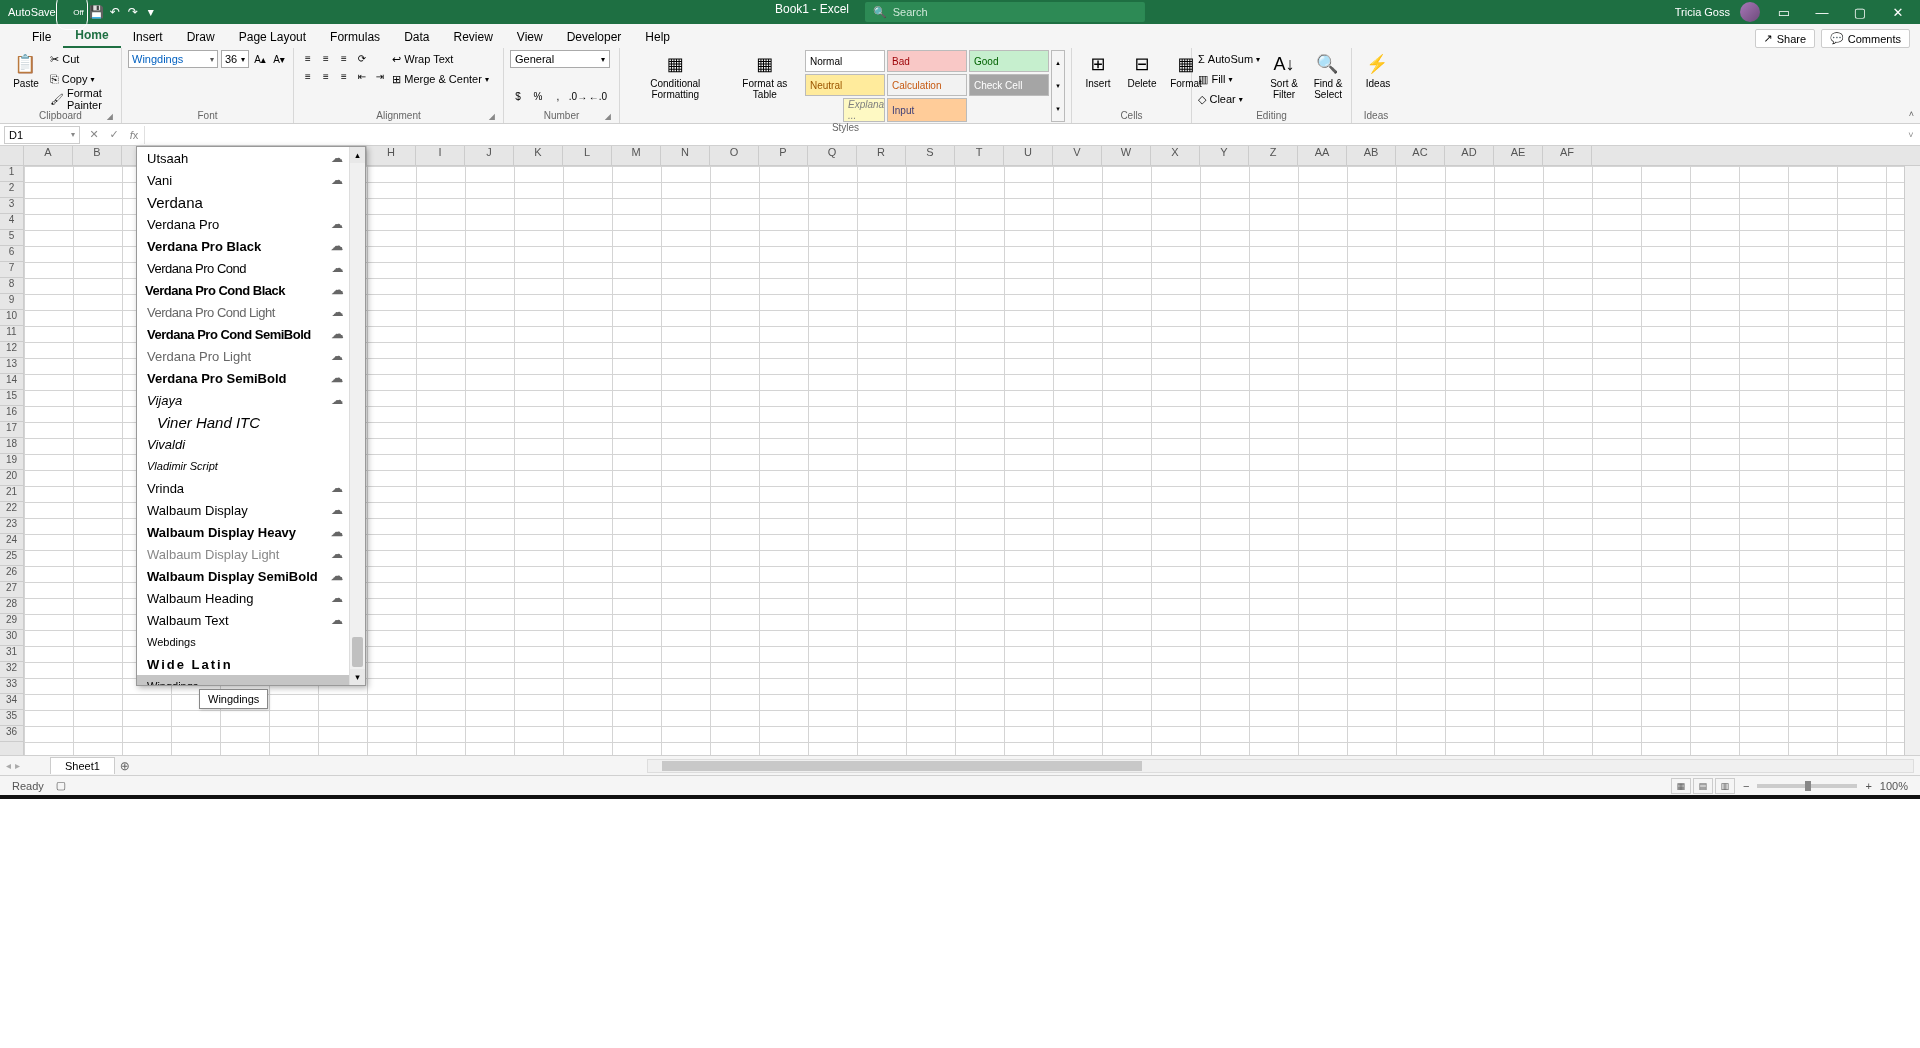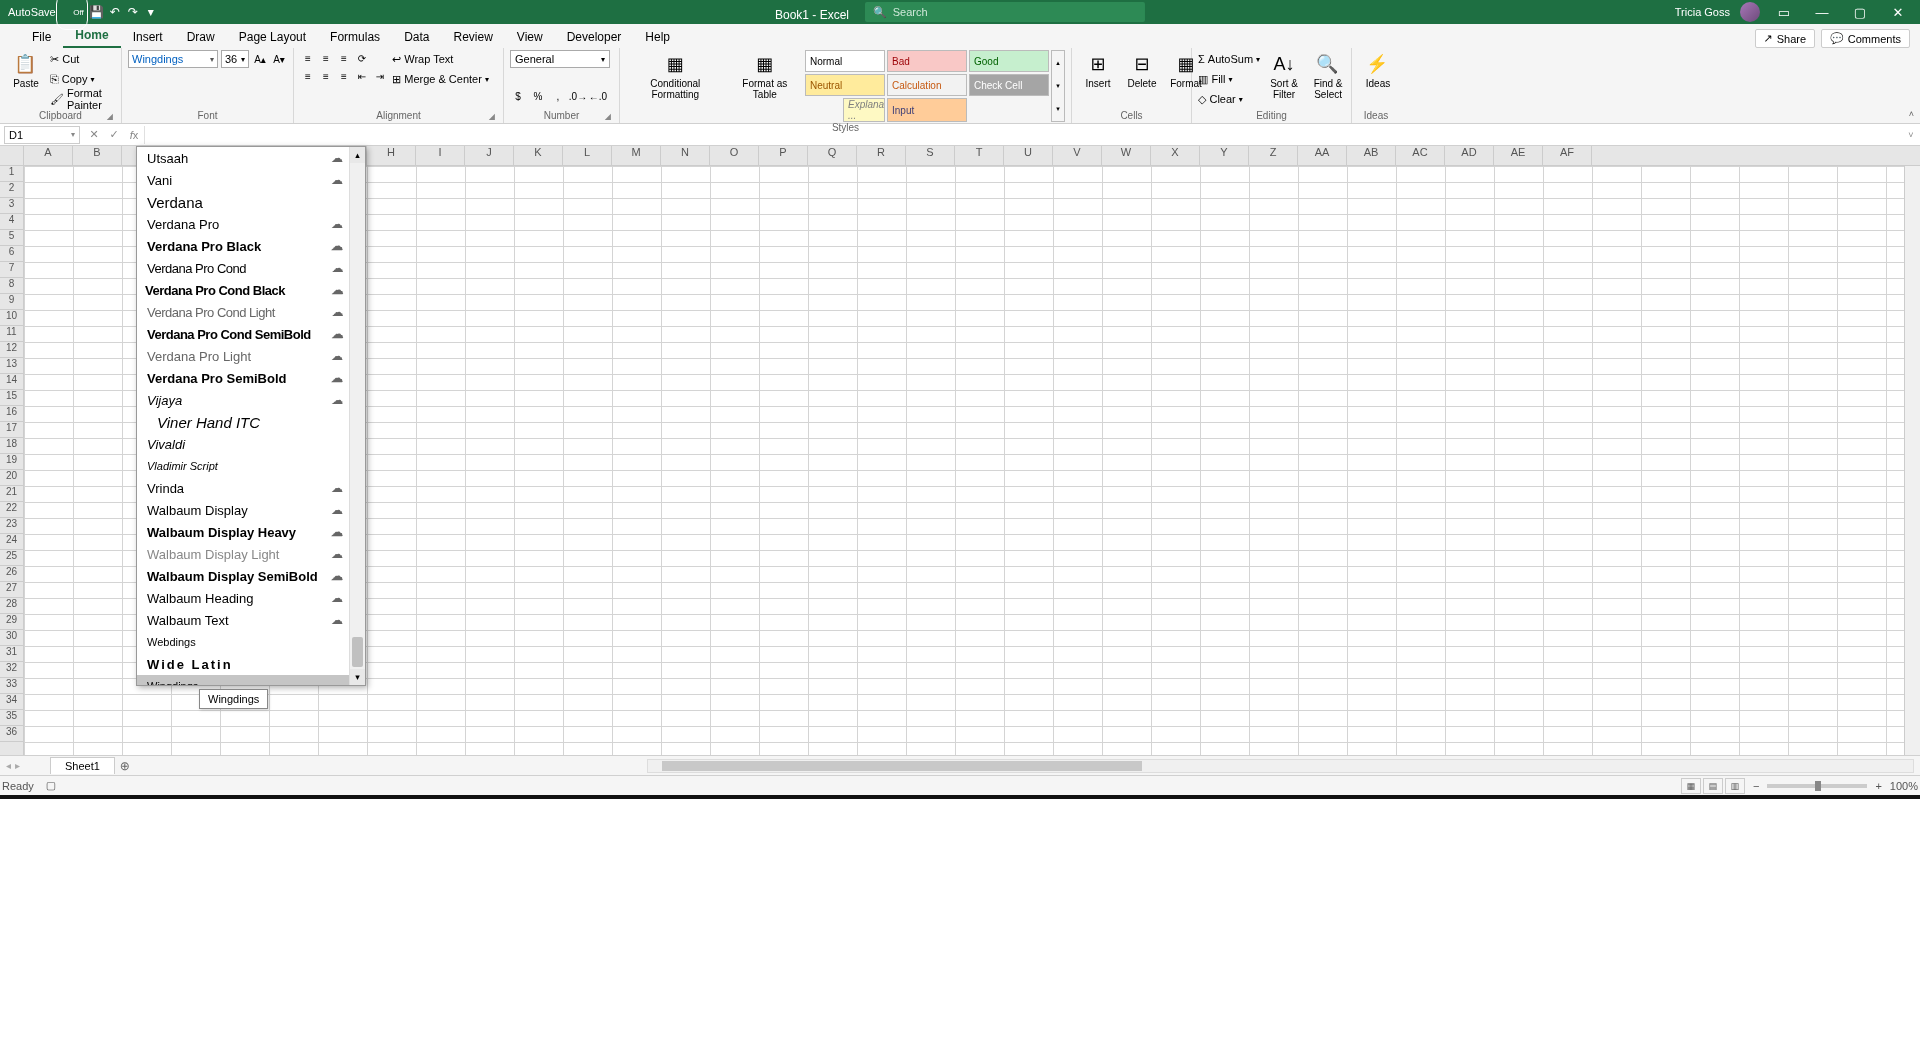--- a/index.html
+++ b/index.html
@@ -4,21 +4,21 @@
 <style>
 * { margin: 0; padding: 0; box-sizing: border-box; font-family: "Segoe UI", sans-serif; }
 body { width: 1920px; height: 1048px; overflow: hidden; background: #fff; font-size: 12px; }
 
 
 .titlebar { height: 24px; background: #1e6f42; color: #fff; display: flex; align-items: center; position: relative; }
 .titlebar-left { display: flex; align-items: center; padding-left: 8px; }
 .autosave-label { font-size: 11px; }
 .autosave-toggle { width: 32px; height: 14px; border: 1px solid #fff; border-radius: 10px; display: flex; align-items: center; padding: 17px 3px; font-size: 8px; justify-content: flex-end; }
 .qat-btn { width: 18px; height: 18px; display: flex; align-items: center; justify-content: center; color: #fff; font-size: 12px; }
-.titlebar-center { position: absolute; left: 50%; transform: translateX(-50%); display: flex; align-items: flex-end; gap: 16px; }
+.titlebar-center { position: absolute; left: 50%; transform: translateX(-50%); display: flex; align-items: flex-start; gap: 16px; }
 .doc-title { font-size: 12px; }
 .search-box { width: 280px; height: 20px; background: #2d8a55; border-radius: 2px; display: flex; align-items: center; padding: 0 8px; gap: 6px; color: #cfe8d9; font-size: 11px; }
 .titlebar-right { margin-left: auto; display: flex; align-items: center; gap: 10px; padding-right: 8px; }
 .user-name { font-size: 11px; }
 .avatar { width: 20px; height: 20px; border-radius: 50%; background: linear-gradient(135deg, #a878b8, #6d4a7a); }
 .win-btn { width: 28px; height: 20px; display: flex; align-items: center; justify-content: center; font-size: 13px; }
 
 
 .tabs { height: 24px; background: #f5f5f5; display: flex; align-items: flex-end; padding-left: 20px; gap: 0; border-bottom: none; }
 .tab { padding: 4px 12px; font-size: 12px; cursor: pointer; }
@@ -92,21 +92,21 @@
 
 
 .sheet-bar { height: 20px; background: #f5f5f5; border-top: 1px solid #d0d0d0; display: flex; align-items: center; }
 .sheet-nav { width: 50px; display: flex; gap: 4px; padding-left: 6px; color: #aaa; font-size: 10px; }
 .sheet-tab { padding: 2px 14px; background: #fff; border: 1px solid #ccc; border-bottom: none; font-size: 11px; }
 .sheet-add { width: 20px; text-align: center; color: #666; }
 .hscroll { flex: 1; height: 14px; margin: 0 6px; border: 1px solid #ddd; background: #f0f0f0; position: relative; }
 .hscroll-thumb { position: absolute; left: 14px; width: 480px; top: 1px; bottom: 1px; background: #c8c8c8; }
 
 
-.status-bar { height: 20px; background: #f5f5f5; border-top: 1px solid #d0d0d0; display: flex; align-items: center; padding: 0 2px; font-size: 11px; color: #555; }
+.status-bar { height: 20px; background: #f5f5f5; border-top: 1px solid #d0d0d0; display: flex; align-items: center; padding: 0 12px; font-size: 11px; color: #555; }
 .status-right { margin-left: auto; display: flex; align-items: center; gap: 8px; }
 .view-btns { display: flex; gap: 2px; }
 .view-btn { width: 20px; height: 16px; border: 1px solid #ccc; display: flex; align-items: center; justify-content: center; font-size: 9px; }
 .zoom-slider { width: 100px; height: 4px; background: #ccc; position: relative; }
 .zoom-thumb { position: absolute; left: 48px; top: -3px; width: 6px; height: 10px; background: #888; }
 
 
 .taskbar { height: 4px; background: #111; }
 
 

